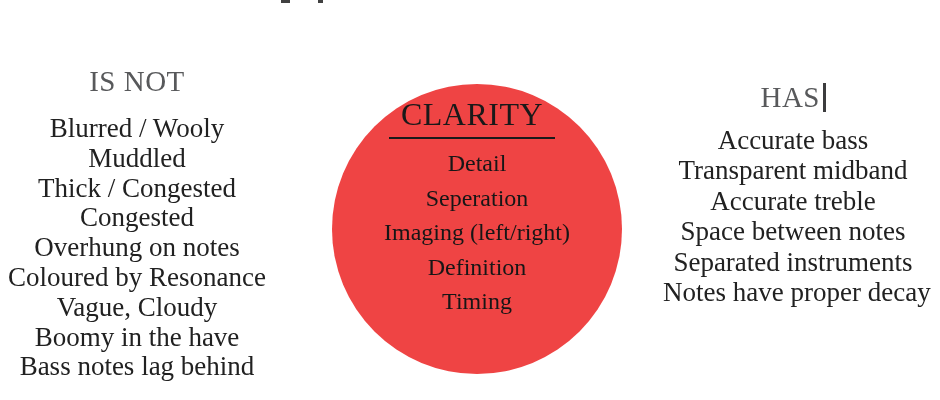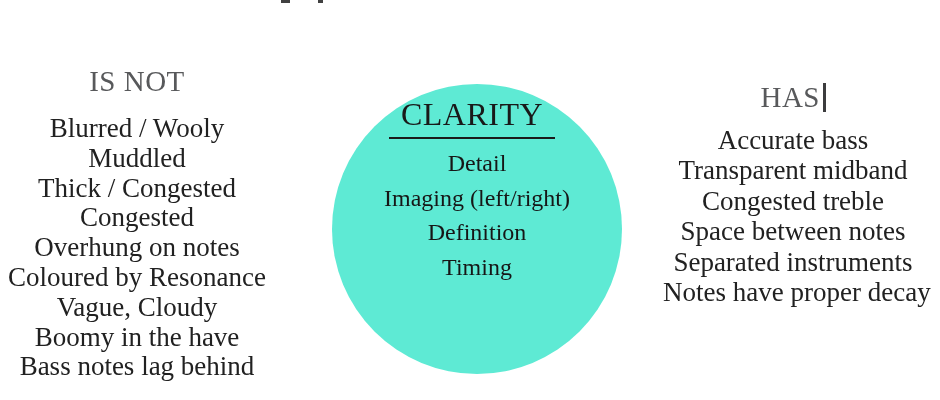--- a/index.html
+++ b/index.html
@@ -48,21 +48,21 @@
     margin-left: 3px;
     transform: translateY(5px);
   }
 
   
   .circle {
     position: absolute;
     left: 332px; top: 84px;
     width: 290px; height: 290px;
     border-radius: 50%;
-    background: #5eead4;
+    background: #ef4444;
     text-align: center;
   }
   .circle-title-row { position: absolute; top: 14px; left: 0; width: 100%; }
   .circle-title {
     position: relative; left: -5px;
     display: inline-block;
     font-size: 32px; line-height: 1.05em;
     color: #191919; letter-spacing: 0.5px;
     padding: 0 12px 5px 12px;
     border-bottom: 2.5px solid #1a1a1a;
@@ -100,31 +100,32 @@
       <div class="li">Bass notes lag behind</div>
     </div>
   </div>
 
   <div class="circle">
     <div class="circle-title-row">
       <span class="circle-title">CLARITY</span>
     </div>
     <div class="circle-items">
       <div class="li">Detail</div>
+      <div class="li">Seperation</div>
       <div class="li">Imaging (left/right)</div>
       <div class="li">Definition</div>
       <div class="li">Timing</div>
     </div>
   </div>
 
   <div class="col right-col">
     <div class="col-heading"><span>HAS</span><span class="caret"></span></div>
     <div class="col-list">
       <div class="li">Accurate bass</div>
       <div class="li">Transparent midband</div>
-      <div class="li">Congested treble</div>
+      <div class="li">Accurate treble</div>
       <div class="li">Space between notes</div>
       <div class="li">Separated instruments</div>
       <div class="li">Notes have proper decay</div>
     </div>
   </div>
 
 </div>
 
 </body></html>

